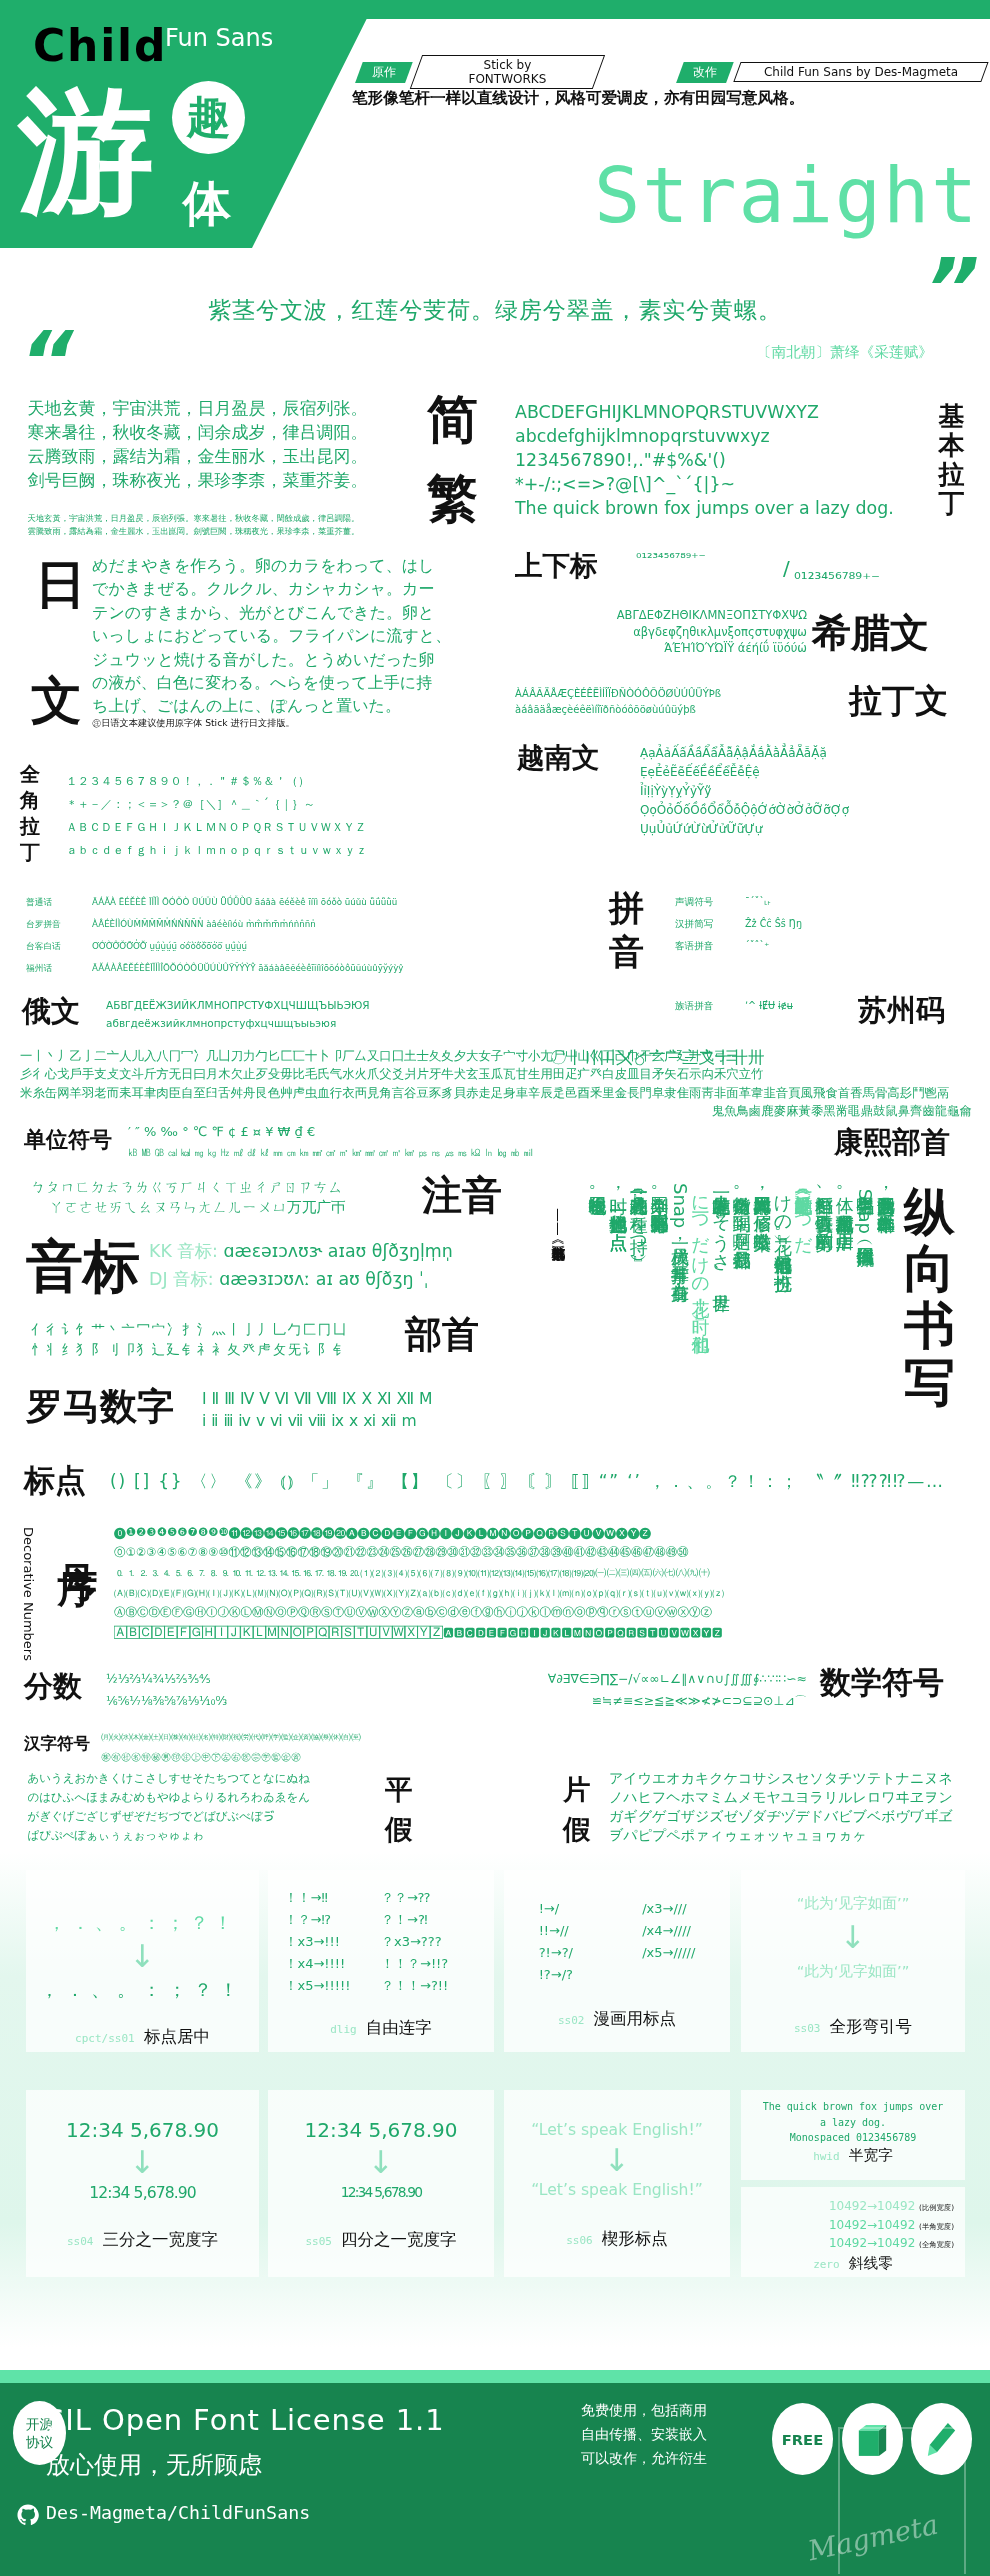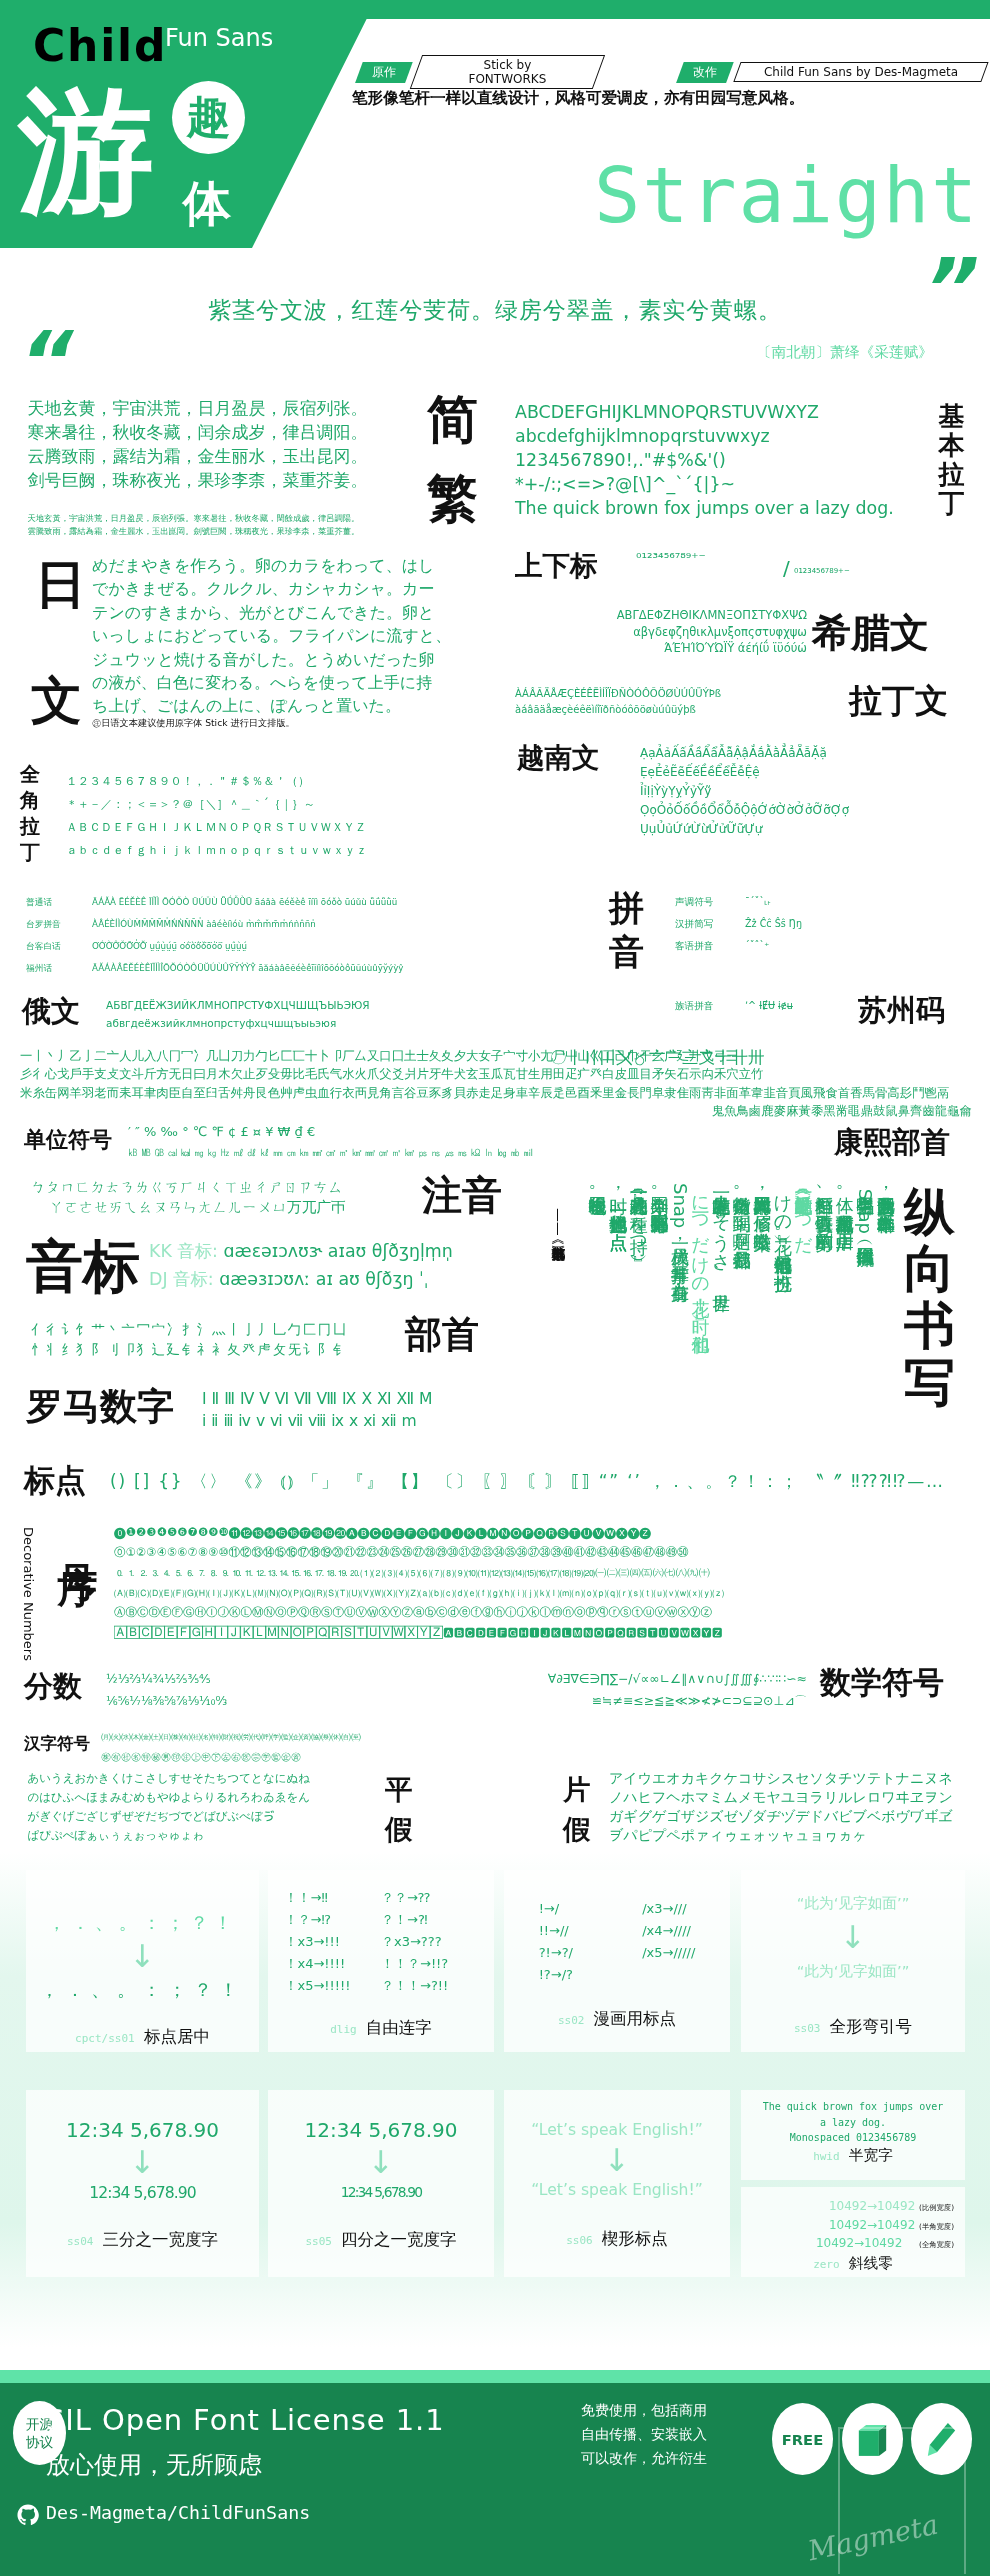--- a/index.html
+++ b/index.html
@@ -110,21 +110,21 @@
   <div class="row">いっしょにおどっている。フライパンに流すと、</div>
   <div class="row">ジュウッと焼ける音がした。とうめいだった卵</div>
   <div class="row">の液が、白色に変わる。へらを使って上手に持</div>
   <div class="row">ち上げ、ごはんの上に、ぽんっと置いた。</div>
 </div>
 <div class="abs blk small" style="left:92px;top:717px;font-size:9.2px;">㊟日语文本建议使用原字体 Stick 进行日文排版。</div>
 
 <div class="abs big-label" style="left:515px;top:552px;font-size:27.5px;">上下标</div>
 <div class="abs g" style="left:636px;top:550px;font-size:13.8px;">⁰¹²³⁴⁵⁶⁷⁸⁹⁺⁻</div>
 <div class="abs g" style="left:783px;top:556px;font-size:20px;">/</div>
-<div class="abs g" style="left:794px;top:563px;font-size:11px;">₀₁₂₃₄₅₆₇₈₉₊₋</div>
+<div class="abs g" style="left:794px;top:563px;font-size:17px;">₀₁₂₃₄₅₆₇₈₉₊₋</div>
 
 <div class="abs g" style="left:515px;top:607px;width:292px;font-size:11.5px;line-height:16.5px;text-align:right;">
   <div class="row">ΑΒΓΔΕΦΖΗΘΙΚΛΜΝΞΟΠΣΤΥΦΧΨΩ</div>
   <div class="row">αβγδεφζηθικλμνξοπςστυφχψω</div>
   <div class="row">ΆΈΉΊΌΎΏΪΫ άέήίΰ ϊϋόύώ</div>
 </div>
 <div class="abs big-label" style="left:812px;top:605px;font-size:39px;margin-top:8px;">希腊文</div>
 
 <div class="abs g" style="left:515px;top:686px;font-size:10px;line-height:15.6px;">
   <div class="row">ÀÁÂÃÄÅÆÇÈÉÊËÌÍÎÏÐÑÒÓÔÕÖØÙÚÛÜÝÞß</div>
@@ -366,21 +366,21 @@
     <div>a lazy dog.</div>
     <div>Monospaced 0123456789</div>
   </div>
   <div><span class="feat">hwid</span><span class="flabel" style="font-size:14.7px;">半宽字</span></div>
 </div>
 
 <div class="card" style="left:741px;top:2187px;width:224px;height:90px;">
   <div style="margin-top:11px;font-size:12px;line-height:16.5px;text-align:right;padding-right:11px;">
     <div class="pale"><span>10492→10492</span> <span class="blk" style="font-size:7.3px;">(比例宽度)</span></div>
     <div class="lg"><span>10492→10492</span> <span class="blk" style="font-size:7.3px;">(半角宽度)</span></div>
-    <div class="lg"><span>10492→10492</span> <span class="blk" style="font-size:7.3px;margin-left:13px;">(全角宽度)</span></div>
+    <div class="lg"><span>10492→10492</span> <span class="blk" style="font-size:7.3px;">(全角宽度)</span></div>
   </div>
   <div><span class="feat">zero</span><span class="flabel" style="font-size:14.7px;">斜线零</span></div>
 </div>
 
 <div class="footer-top"></div>
 <div class="footer">
   <div class="circle-w" style="left:13px;top:18.3px;width:53px;height:64px;border-radius:50%;flex-direction:column;color:#17844f;font-size:13.8px;line-height:18.3px;">
     <div>开源</div>
     <div>协议</div>
   </div>

